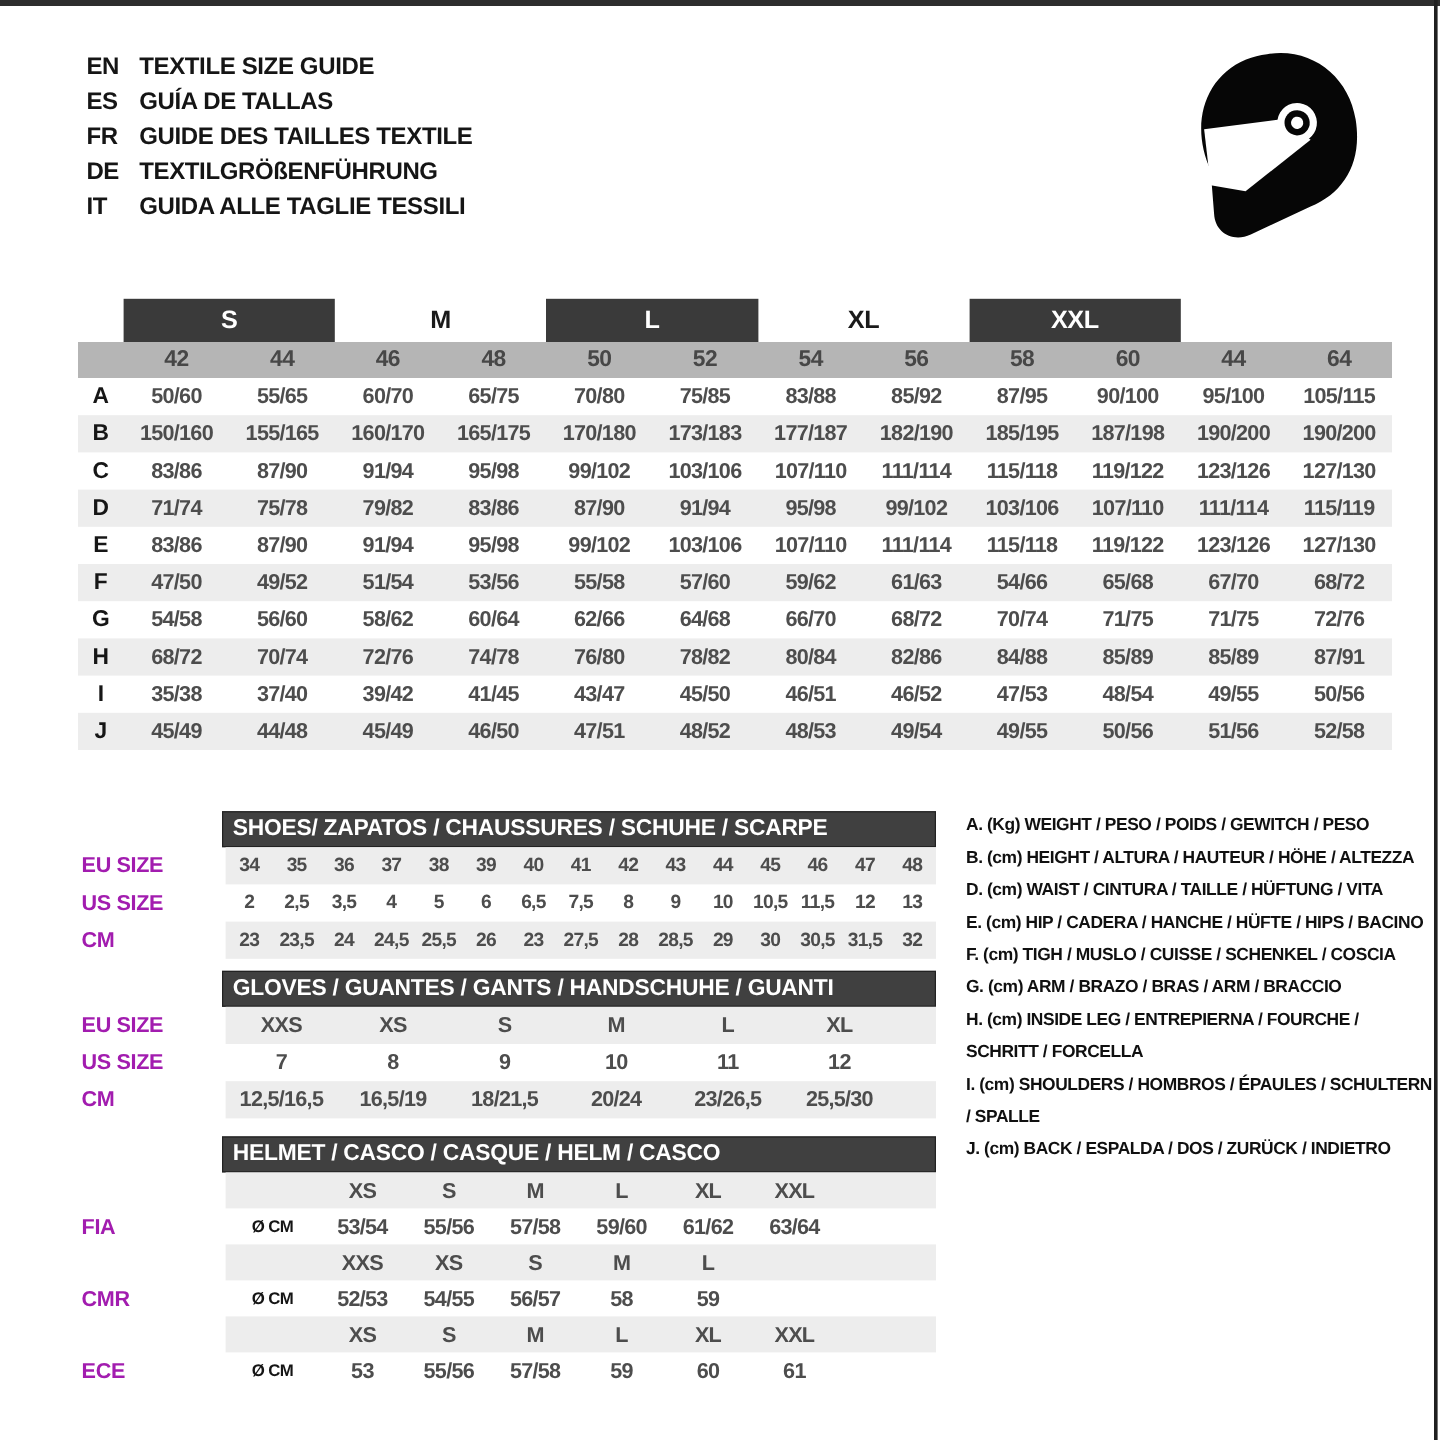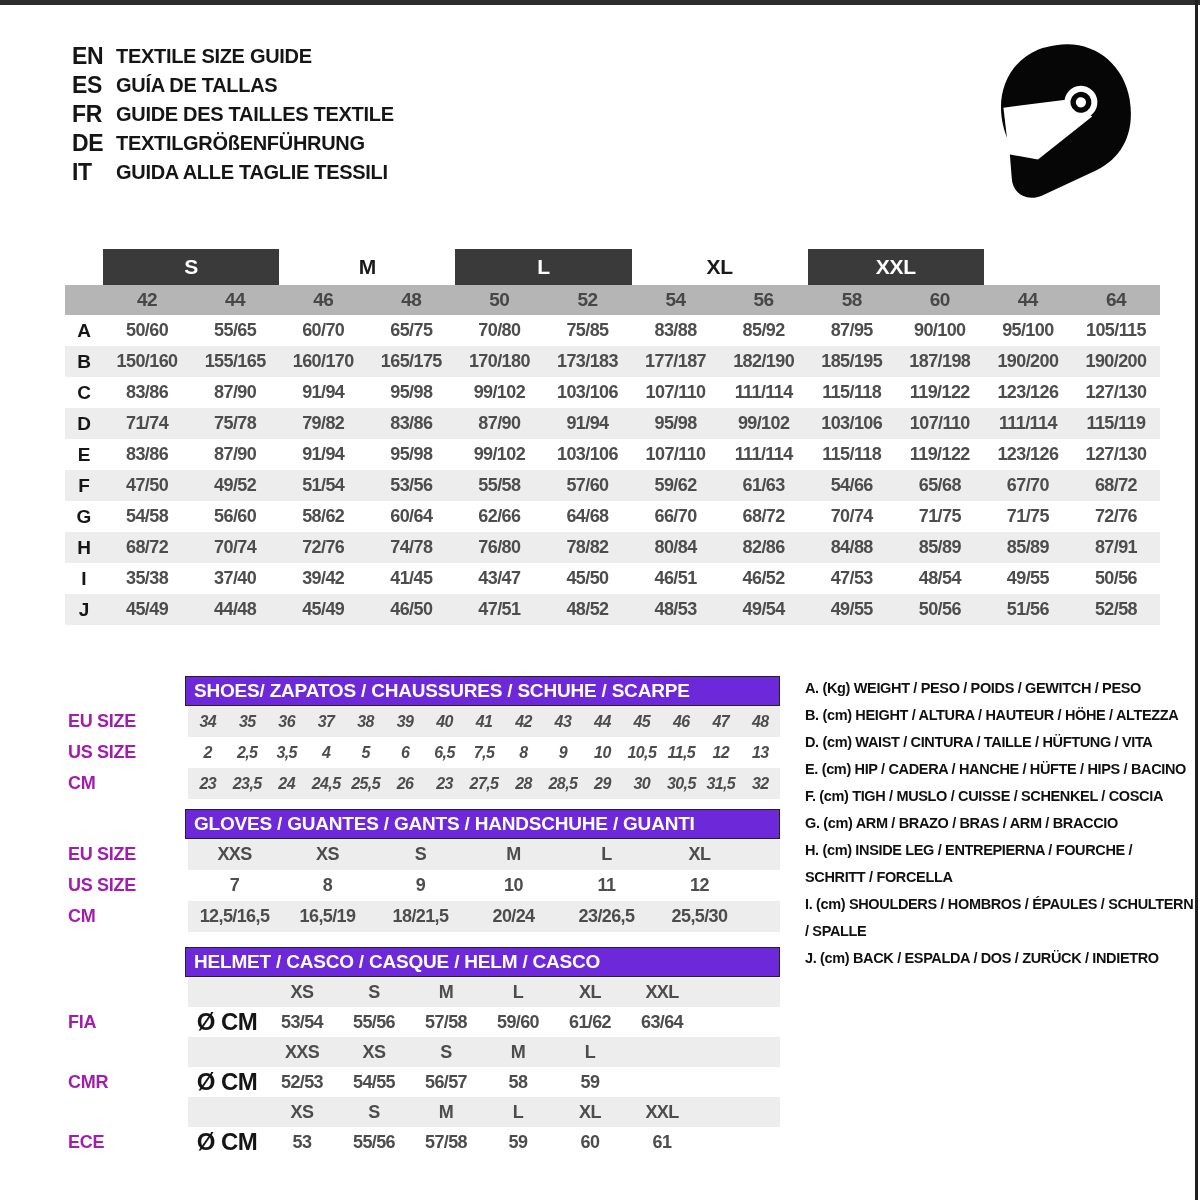--- a/index.html
+++ b/index.html
@@ -6,21 +6,21 @@
   body{font-family:"Liberation Sans",sans-serif;background:#fff;}
   .page{position:relative;width:1200px;height:1200px;background:#fff;overflow:hidden;}
 
   
   .border-top{position:absolute;left:0;top:0;width:1200px;height:5px;background:#2d2d2d;}
   .border-right{position:absolute;top:0;right:2px;width:3px;height:1200px;background:#1f1f1f;}
 
   
   .lang-block{position:absolute;left:72px;top:42px;}
   .lang-row{display:flex;height:29px;align-items:center;}
-  .lang-code{width:44px;font-weight:bold;font-size:23px;color:#151515;letter-spacing:-0.3px;}
+  .lang-code{width:44px;font-weight:bold;font-size:20px;color:#151515;letter-spacing:-0.3px;}
   .lang-title{font-weight:bold;font-size:20px;color:#151515;letter-spacing:-0.3px;}
 
   
   .helmet-icon{position:absolute;left:980px;top:28px;width:180px;height:185px;}
 
   
   .main-table{position:absolute;left:65px;top:249px;width:1095px;}
   .size-hdr-row,.num-row,.mrow{display:grid;grid-template-columns:38px repeat(12,1fr);}
   .size-hdr-row{height:36px;}
   .szg{grid-column:span 2;display:flex;align-items:center;justify-content:center;
@@ -37,38 +37,38 @@
   .vcell{display:flex;align-items:center;justify-content:center;
          font-weight:bold;font-size:18px;color:#4d4d4d;letter-spacing:-0.6px;}
 
   
   .section{position:absolute;left:65px;width:715px;}
   .shoes-section{top:676px;}
   .gloves-section{top:809px;}
   .helmet-section{top:947px;}
   .sec-title-row{display:flex;height:30px;}
   .sec-margin{width:120px;}
-  .sec-bar{flex:1;background:#6d28d9;color:#fff;display:flex;align-items:center;
+  .sec-bar{flex:1;background:#404040;color:#fff;display:flex;align-items:center;
            padding-left:8px;font-weight:bold;font-size:19px;letter-spacing:-0.2px;
            border:1px solid #222;}
   .srow{display:flex;height:31px;}
   .helmet-section .srow{height:30px;}
   .sec-label{width:120px;display:flex;align-items:center;padding-left:3px;
              font-weight:bold;font-size:18px;color:#a21caf;letter-spacing:-0.3px;}
   .srow-content{flex:1;display:grid;}
   .sec-rows div.srow:nth-of-type(odd) .srow-content{background:#ededed;}
-  .shoes-section .srow-content{grid-template-columns:repeat(15,1fr);font-style:italic;}
+  .shoes-section .srow-content{grid-template-columns:repeat(15,1fr);}
   .gloves-section .srow-content{grid-template-columns:repeat(6,93px) 1fr;}
   .helmet-section .srow-content{grid-template-columns:78px repeat(6,72px) 1fr;}
   .scell{display:flex;align-items:center;justify-content:center;
          font-weight:bold;font-size:16px;color:#4d4d4d;letter-spacing:-0.6px;}
   .gloves-section .scell{font-size:18px;}
   .helmet-section .scell{font-size:18px;}
   .unitcell{display:flex;align-items:center;justify-content:center;
-            font-weight:bold;font-size:24px;color:#151515;letter-spacing:-0.5px;}
+            font-weight:bold;font-size:14px;color:#151515;letter-spacing:-0.5px;}
 
   
   .legend{position:absolute;left:805px;top:675px;width:390px;}
   .legend-item{font-weight:bold;font-size:14.5px;color:#101010;line-height:27px;
                letter-spacing:-0.35px;}
 </style>
 </head>
 <body>
 
 <div class="page">

